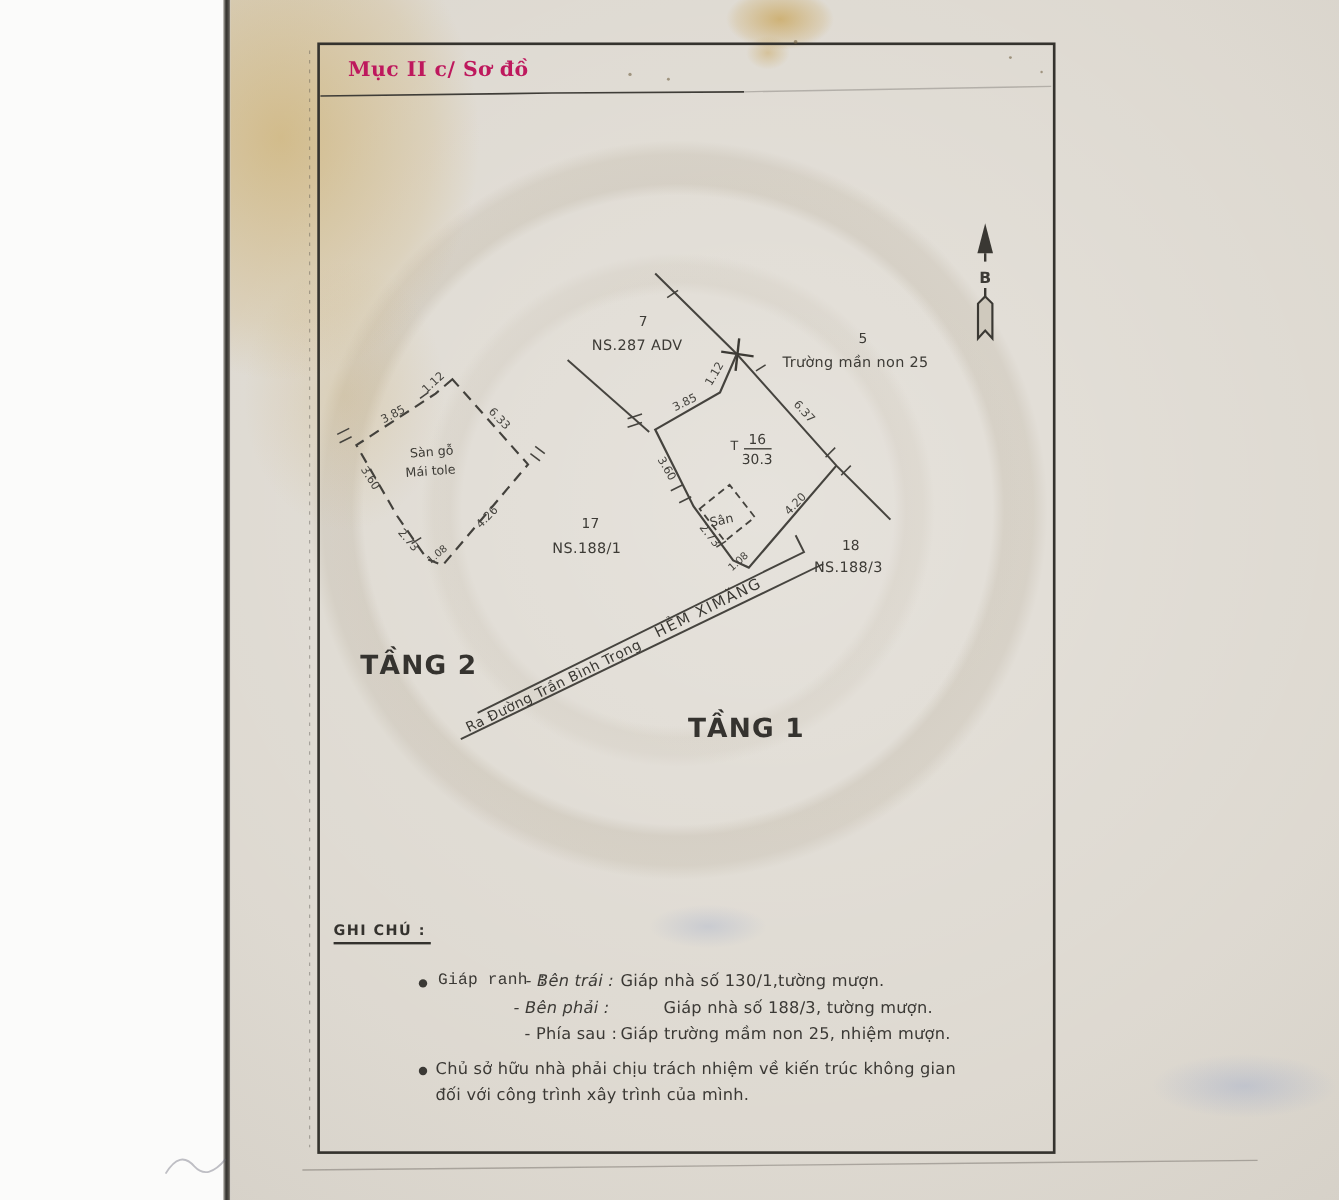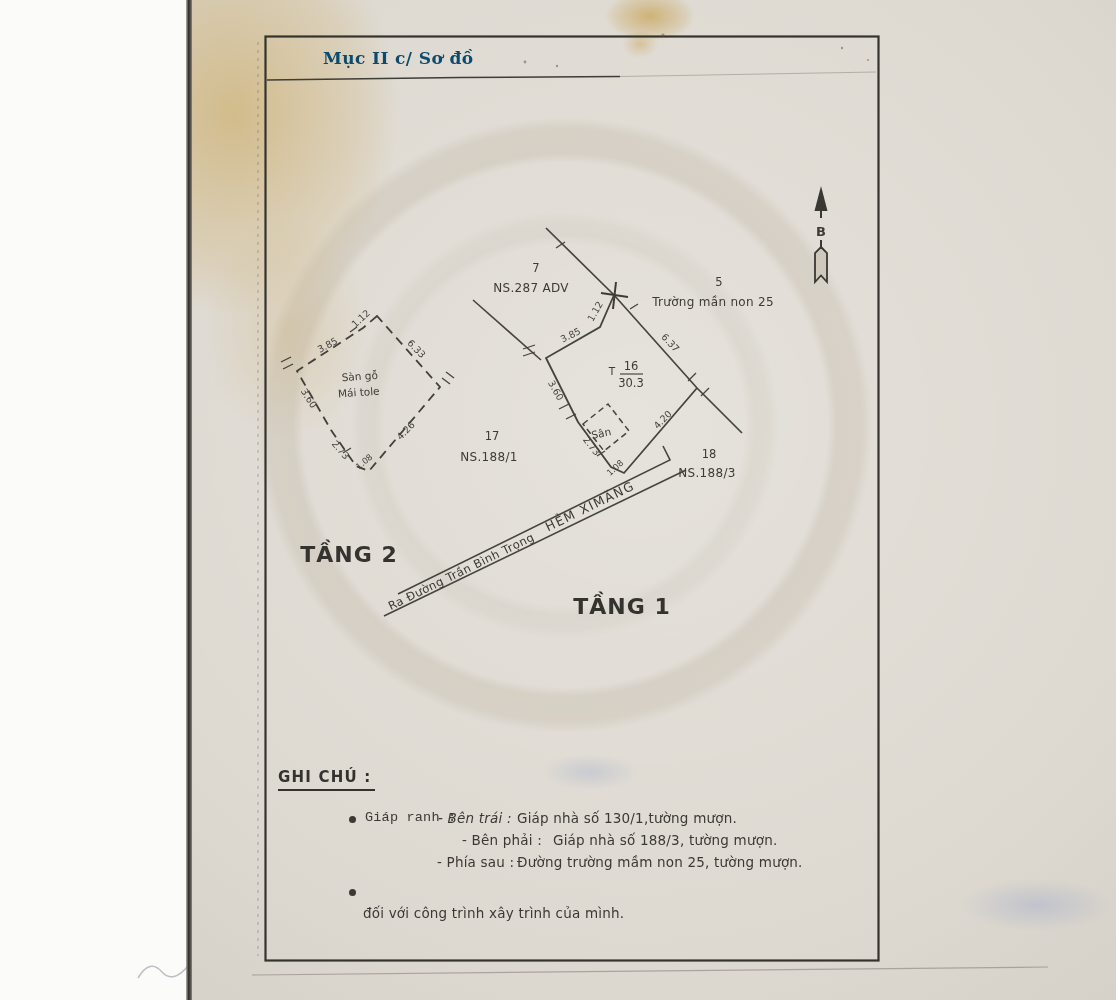--- a/index.html
+++ b/index.html
@@ -15,36 +15,36 @@
       radial-gradient(60px 34px at 458px 16px, rgba(197,156,70,.65), rgba(197,156,70,.18) 60%, transparent 75%),
       radial-gradient(26px 20px at 448px 44px, rgba(197,156,70,.4), transparent 70%),
       radial-gradient(230px 280px at 42px 115px, rgba(200,163,82,.55), rgba(200,163,82,.18) 55%, transparent 72%),
       radial-gradient(120px 160px at 95px 330px, rgba(198,165,95,.25), transparent 70%),
       radial-gradient(70px 26px at 398px 772px, rgba(110,135,195,.20), transparent 70%),
       radial-gradient(110px 38px at 845px 905px, rgba(100,130,200,.22), transparent 70%),
       radial-gradient(circle at 373px 425px, transparent 262px, rgba(172,160,138,.22) 272px, rgba(172,160,138,.20) 296px, transparent 308px),
       radial-gradient(circle at 373px 425px, transparent 180px, rgba(172,160,138,.12) 190px, rgba(172,160,138,.10) 204px, transparent 214px),
       radial-gradient(130% 115% at 48% 42%, rgba(255,255,255,.30), rgba(255,255,255,.08) 45%, rgba(118,108,92,.16) 96%);}
   .title{position:absolute;left:290px;top:48px;font-family:"DejaVu Serif","Liberation Serif",serif;
-    font-weight:700;font-size:17px;color:#0c4a6e;letter-spacing:.4px;margin-left:33px;}
+    font-weight:700;font-size:17px;color:#be185d;letter-spacing:.4px;}
   svg{position:absolute;left:0;top:0;}
   svg text{font-family:"DejaVu Sans","Liberation Sans",sans-serif;fill:#3d3b36;}
   .pnum{font-size:11.5px;}
   .plabel{font-size:12px;letter-spacing:.3px;}
   .dim{font-size:9.5px;fill:#45433e;}
   .dimsm{font-size:8.5px;fill:#45433e;}
   .floorlbl{font-size:22px;font-weight:600;fill:#35332f;letter-spacing:1px;}
   .alley1{font-size:12.5px;letter-spacing:1.5px;fill:#3a3833;}
   .alley2{font-size:11.5px;letter-spacing:.5px;fill:#3a3833;}
   .inlbl{font-size:10.5px;}
   .frnum{font-size:11.5px;}
   .compassB{font-size:13px;font-weight:700;}
   
   .note{position:absolute;color:#3b3935;font-size:13.5px;letter-spacing:.2px;white-space:nowrap;}
-  .note-heading{position:absolute;left:278px;top:768px;font-size:15px;font-weight:700;color:#34322e;
+  .note-heading{position:absolute;left:278px;top:768px;font-size:12px;font-weight:700;color:#34322e;
     letter-spacing:1.2px;border-bottom:2px solid #34322e;padding:0 4px 3px 0;}
   .bullet{position:absolute;width:7px;height:7px;border-radius:50%;background:#3b3935;}
 </style>
 </head>
 <body>
 
 <div class="stage">
   <div class="scan-edge"></div>
   <div class="page-edge-line"></div>
   <div class="paper"></div>
@@ -152,21 +152,22 @@
     <text class="floorlbl" x="622" y="614" text-anchor="middle">TẦNG 1</text>
   </svg>
 
   <div class="note-heading">GHI CHÚ :</div>
 
   <div class="bullet" style="left:349px;top:816px;"></div>
   <div class="note" style="left:365px;top:810px;font-family:Liberation Mono, monospace;">Giáp ranh :</div>
   <div class="note" style="left:438px;top:810px;font-style:italic;">- Bên trái :</div>
   <div class="note" style="left:517px;top:810px;">Giáp nhà số 130/1,tường mượn.</div>
 
-  <div class="note" style="left:462px;top:832px;">- Bên phải :</div>
+  <div class="note" style="left:428px;top:832px;font-style:italic;">- Bên phải :</div>
   <div class="note" style="left:517px;top:832px;margin-left:36px;">Giáp nhà số 188/3, tường mượn.</div>
 
   <div class="note" style="left:437px;top:854px;">- Phía sau :</div>
-  <div class="note" style="left:517px;top:854px;">Đường trường mầm non 25, tường mượn.</div>
+  <div class="note" style="left:517px;top:854px;">Giáp trường mầm non 25, nhiệm mượn.</div>
 
   <div class="bullet" style="left:349px;top:889px;"></div>
+  <div class="note" style="left:363px;top:883px;">Chủ sở hữu nhà phải chịu trách nhiệm về kiến trúc không gian</div>
   <div class="note" style="left:363px;top:905px;">đối với công trình xây trình của mình.</div>
 </div>
 
 </body></html>

